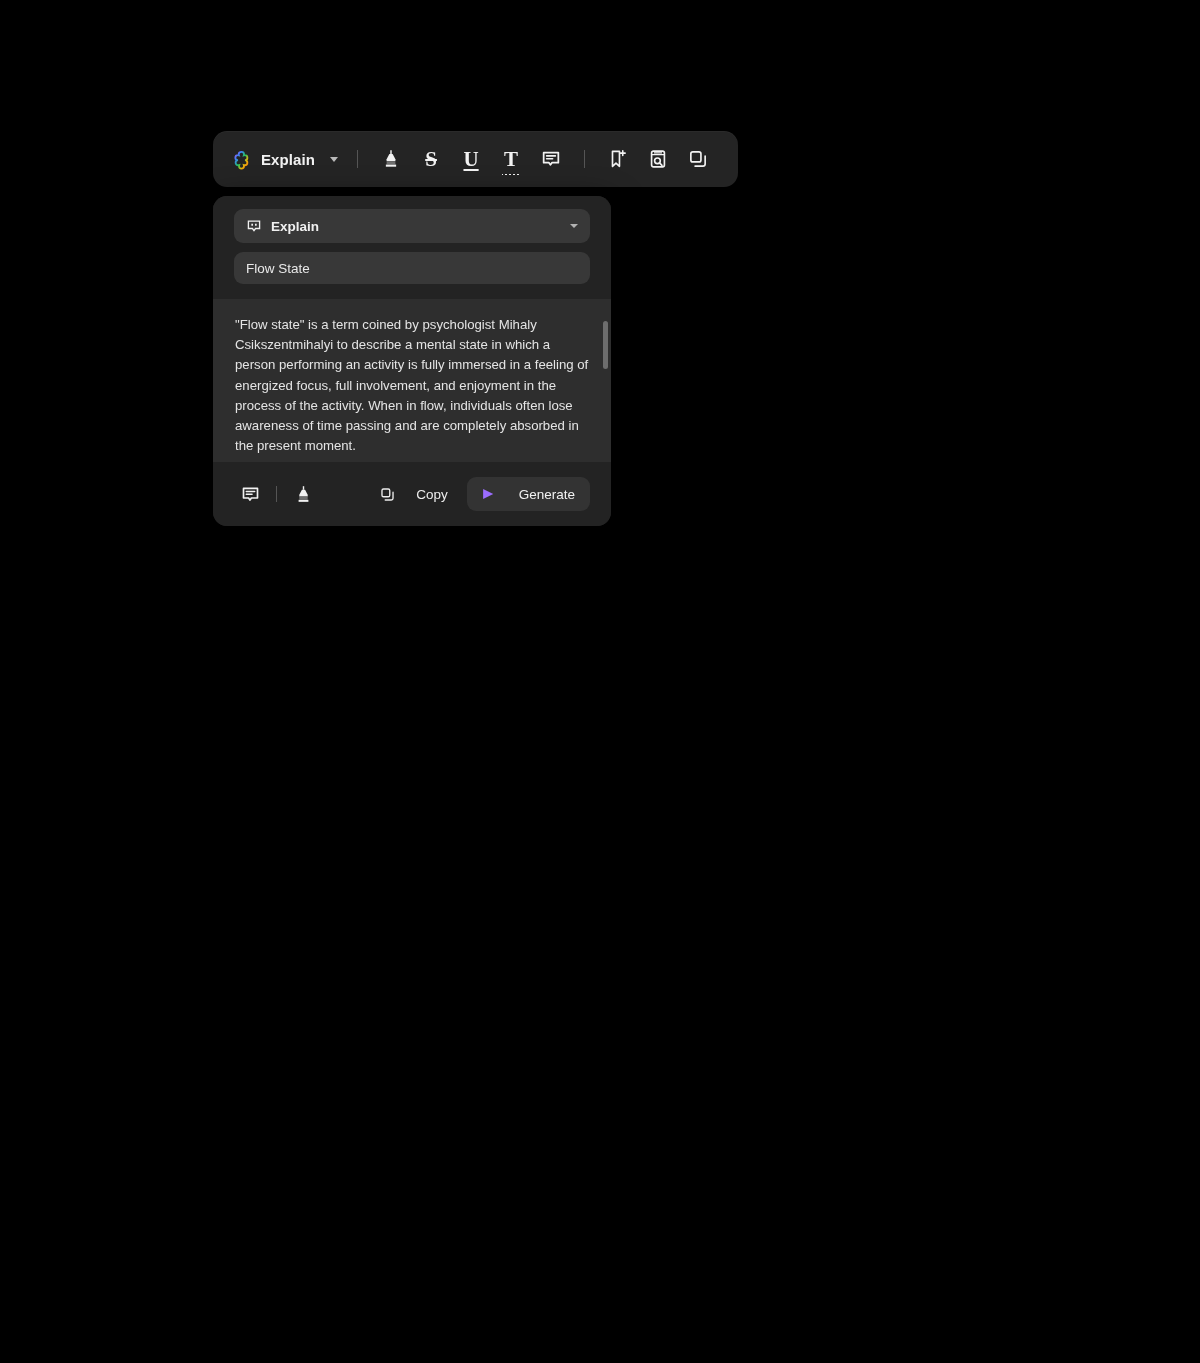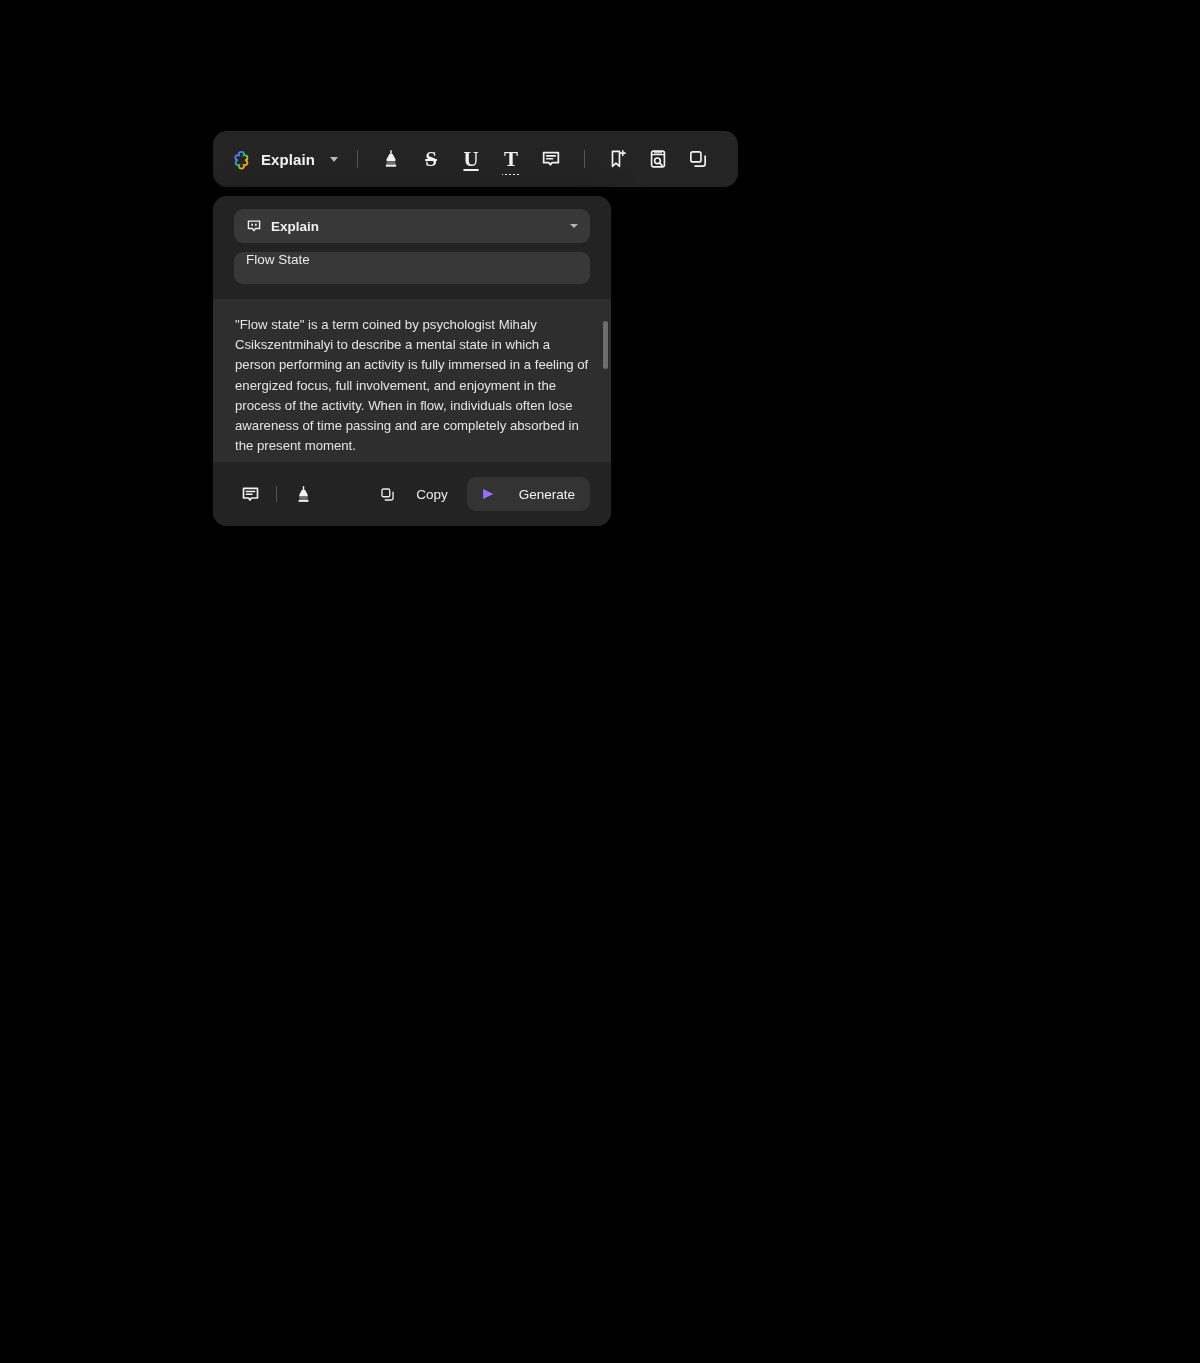--- a/index.html
+++ b/index.html
@@ -132,21 +132,21 @@
     border-left: 4px solid transparent;
     border-right: 4px solid transparent;
     border-top: 4.5px solid #b3b3b3;
   }
 
   .topic-field {
     height: 32px;
     background: #383838;
     border-radius: 9px;
     display: flex;
-    align-items: flex-start;
+    align-items: center;
     padding: 0 12px;
     cursor: text;
   }
   .topic-field .value {
     color: #e9e9e9;
     font-size: 13.5px;
   }
 
   
   .result-area {

